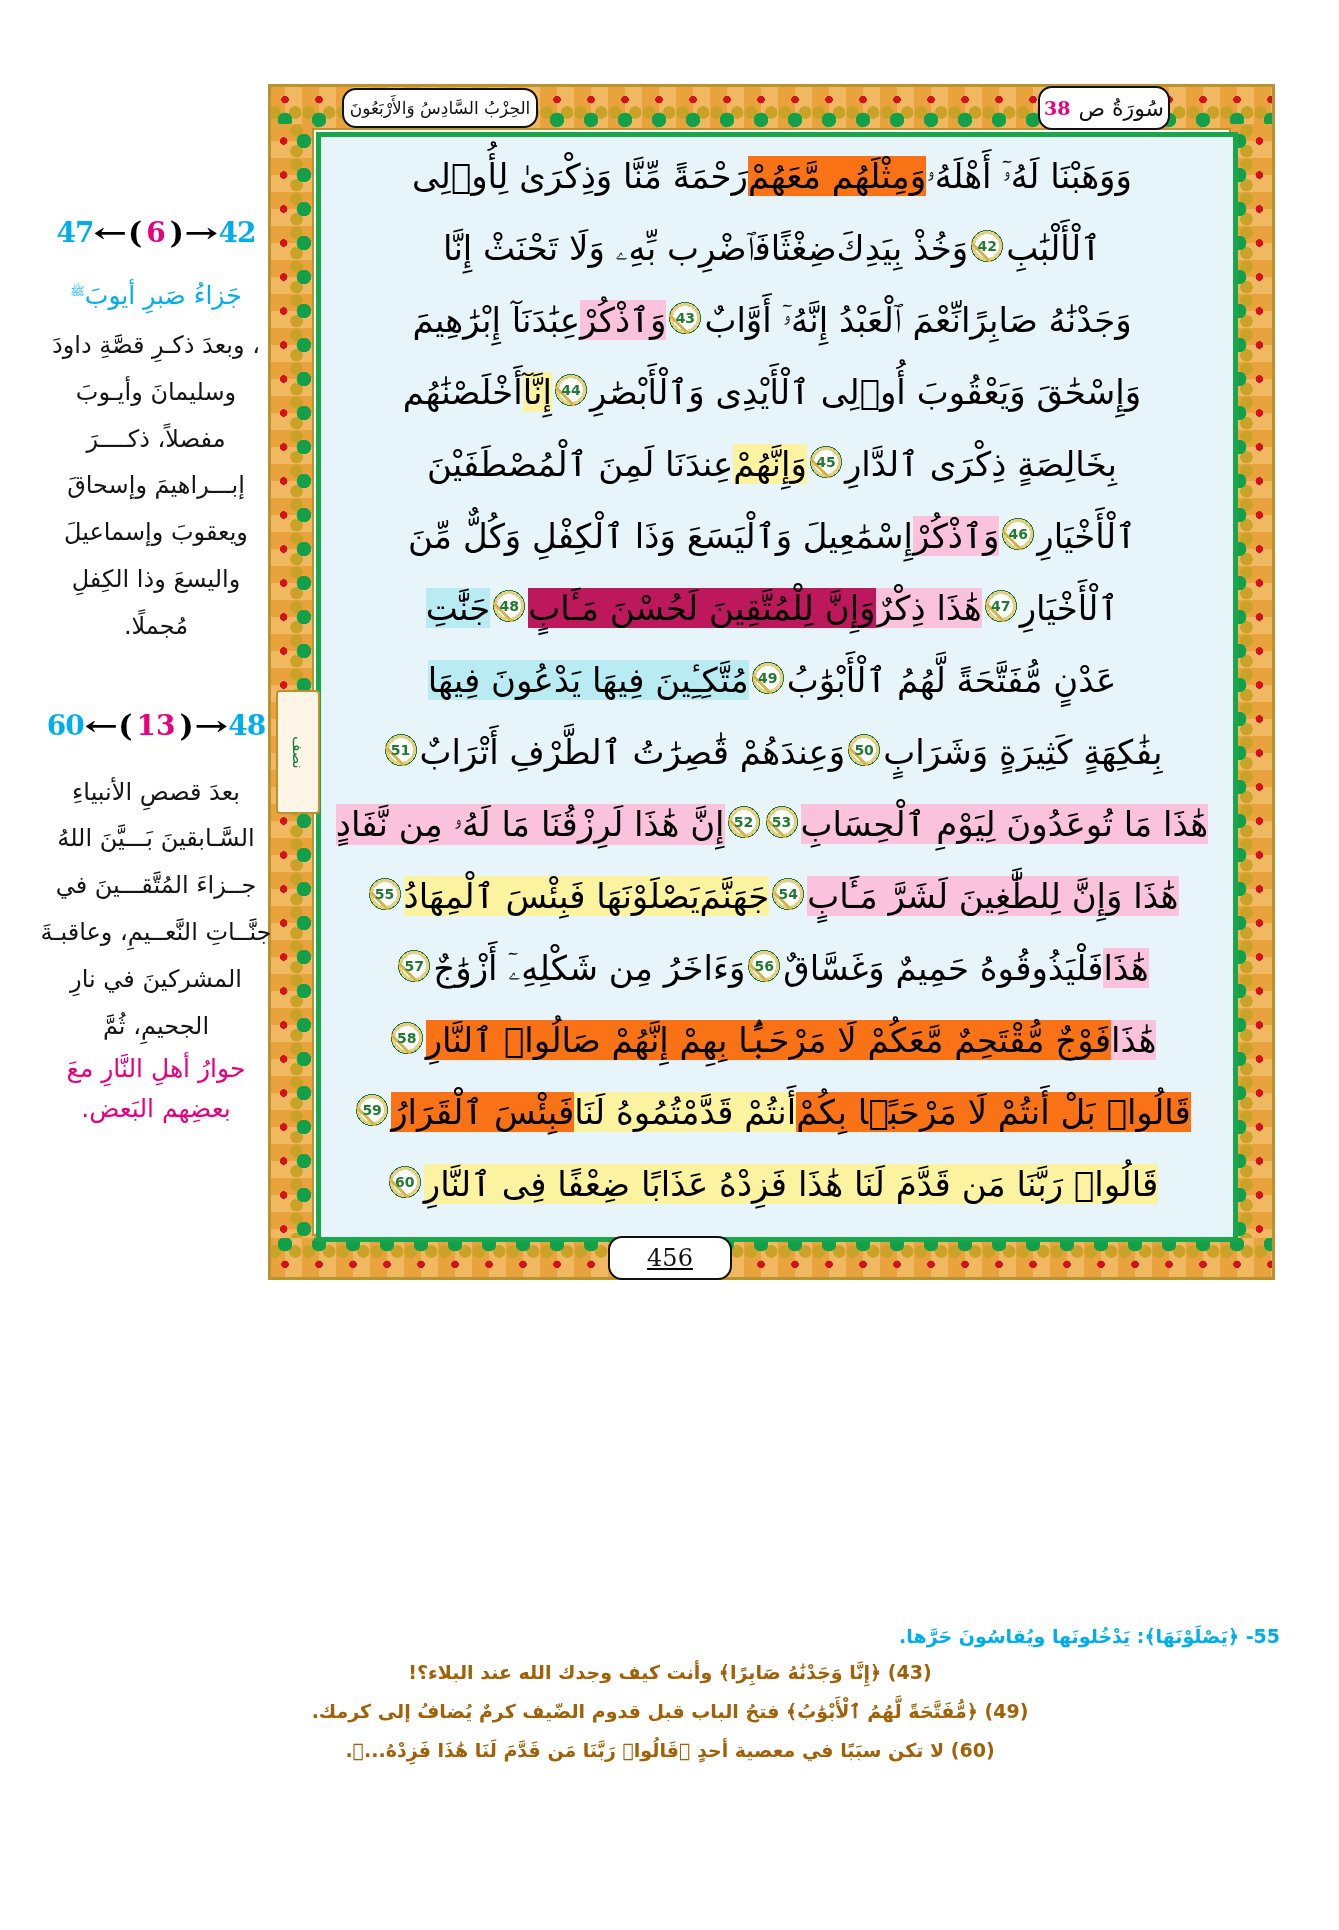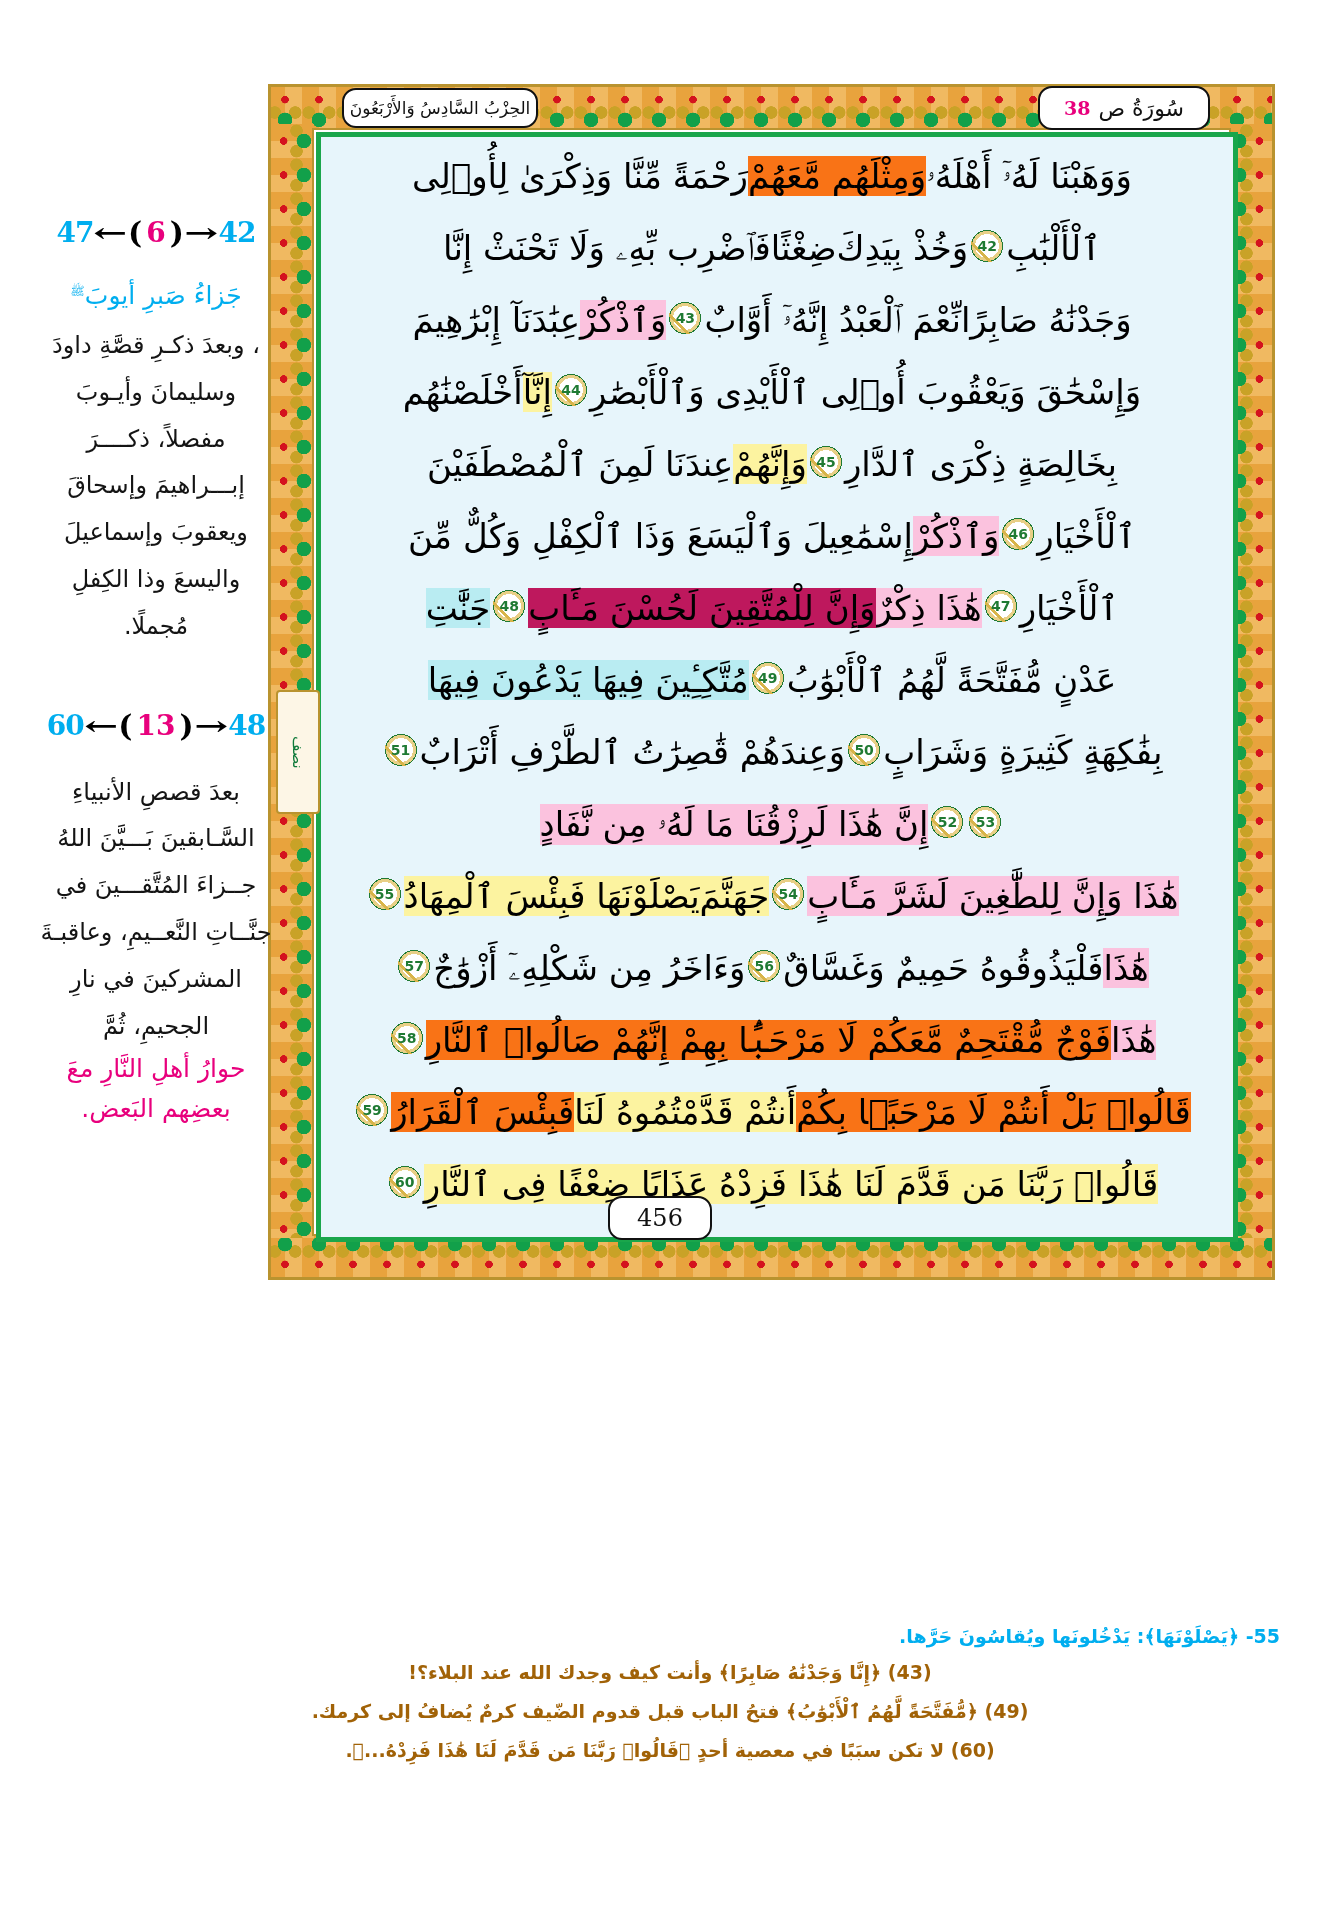--- a/index.html
+++ b/index.html
@@ -74,27 +74,27 @@
 
   
   #rub-tab{position:absolute;left:276px;top:690px;width:40px;height:120px;background:#fdf6e6;
            border:2px solid #b9932f;border-radius:4px;display:flex;align-items:center;justify-content:center;}
   #rub-tab .rub-txt{writing-mode:vertical-rl;font-size:15px;color:#0f7a3a;font-family:"DejaVu Sans",sans-serif;}
 
   
   .cartouche{position:absolute;background:#fff;border:2px solid #111;border-radius:14px;
              display:flex;align-items:center;justify-content:center;gap:8px;padding:0 12px;box-sizing:border-box;}
   #hizb-cart{left:342px;top:88px;width:196px;height:40px;}
-  #surah-cart{left:1038px;top:86px;width:172px;height:44px;}
+  #surah-cart{left:1038px;top:86px;width:132px;height:44px;}
   .cart-txt{font-family:"DejaVu Sans","Liberation Sans",sans-serif;font-size:17px;color:#111;direction:rtl;white-space:nowrap;}
   .surah-txt{font-size:22px;}
   .surah-no{font-family:"DejaVu Serif","Liberation Serif",serif;font-size:19px;color:#E8007D;font-weight:bold;}
 
   
-  #foot-cart{left:608px;top:1196px;width:104px;height:44px;}
+  #foot-cart{left:608px;top:1236px;width:124px;height:44px;text-decoration:underline;}
 
   
   #footnotes{position:absolute;left:60px;top:1620px;width:1220px;direction:rtl;text-align:right;}
   .fn-cyan{color:#00AEEF;font-size:19px;line-height:1.75;font-weight:bold;}
   .fn-pink{color:#a16207;font-size:19px;line-height:2.05;font-weight:bold;text-align:center;}
   .fn-pink .fnline{display:block;}
 </style>
 </head>
 <body>
 
@@ -176,20 +176,21 @@
         <span class="ayamark">49</span>
         <span class="aya hl-cyan">مُتَّكِـِٔينَ فِيهَا يَدْعُونَ فِيهَا</span>
       </div>
       <div class="qline">
         <span class="aya">بِفَٰكِهَةٍ كَثِيرَةٍ وَشَرَابٍ</span>
         <span class="ayamark">50</span>
         <span class="aya">وَعِندَهُمْ قَٰصِرَٰتُ ٱلطَّرْفِ أَتْرَابٌ</span>
         <span class="ayamark">51</span>
       </div>
       <div class="qline">
+        <span class="aya hl-pink">هَٰذَا مَا تُوعَدُونَ لِيَوْمِ ٱلْحِسَابِ</span>
         <span class="ayamark">53</span>
         <span class="ayamark">52</span>
         <span class="aya hl-pink">إِنَّ هَٰذَا لَرِزْقُنَا مَا لَهُۥ مِن نَّفَادٍ</span>
       </div>
       <div class="qline">
         <span class="aya hl-pink">هَٰذَا وَإِنَّ لِلطَّٰغِينَ لَشَرَّ مَـَٔابٍ</span>
         <span class="ayamark">54</span>
         <span class="aya hl-yellow">جَهَنَّمَ</span>
         <span class="aya hl-yellow"> يَصْلَوْنَهَا فَبِئْسَ ٱلْمِهَادُ</span>
         <span class="ayamark">55</span>

